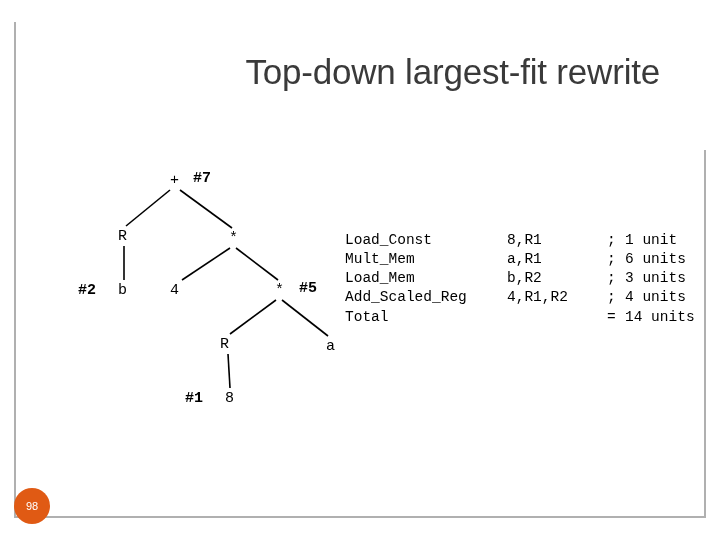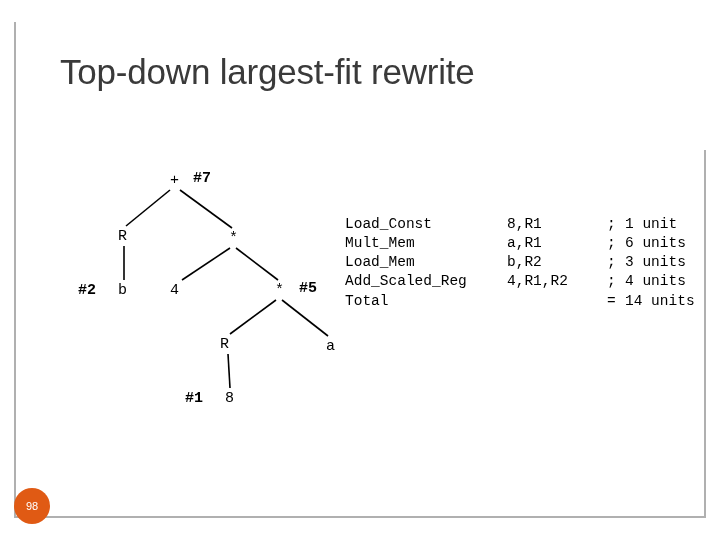--- a/index.html
+++ b/index.html
@@ -38,21 +38,21 @@
     top: 150px;
     width: 2px;
     height: 368px;
     background: #b0b0b0;
   }
   .title {
     position: absolute;
     left: 60px;
     top: 52px;
     width: 600px;
-    text-align: left;
+    text-align: right;
     font-size: 35px;
     font-weight: normal;
     color: #3a3a3a;
     font-family: "Liberation Sans", sans-serif;
     letter-spacing: -0.2px;
     white-space: nowrap;
   }
   .page-badge {
     position: absolute;
     left: 14px;
@@ -66,21 +66,21 @@
     display: flex;
     align-items: center;
     justify-content: center;
     font-family: "Liberation Sans", sans-serif;
   }
 
   
   .listing {
     position: absolute;
     left: 345px;
-    top: 176px;
+    top: 192px;
     font-family: "Liberation Mono", monospace;
     font-size: 14.5px;
     line-height: 19.3px;
     color: #000000;
     white-space: pre;
   }
   .listing .row {
     display: block;
     height: 19.3px;
   }

